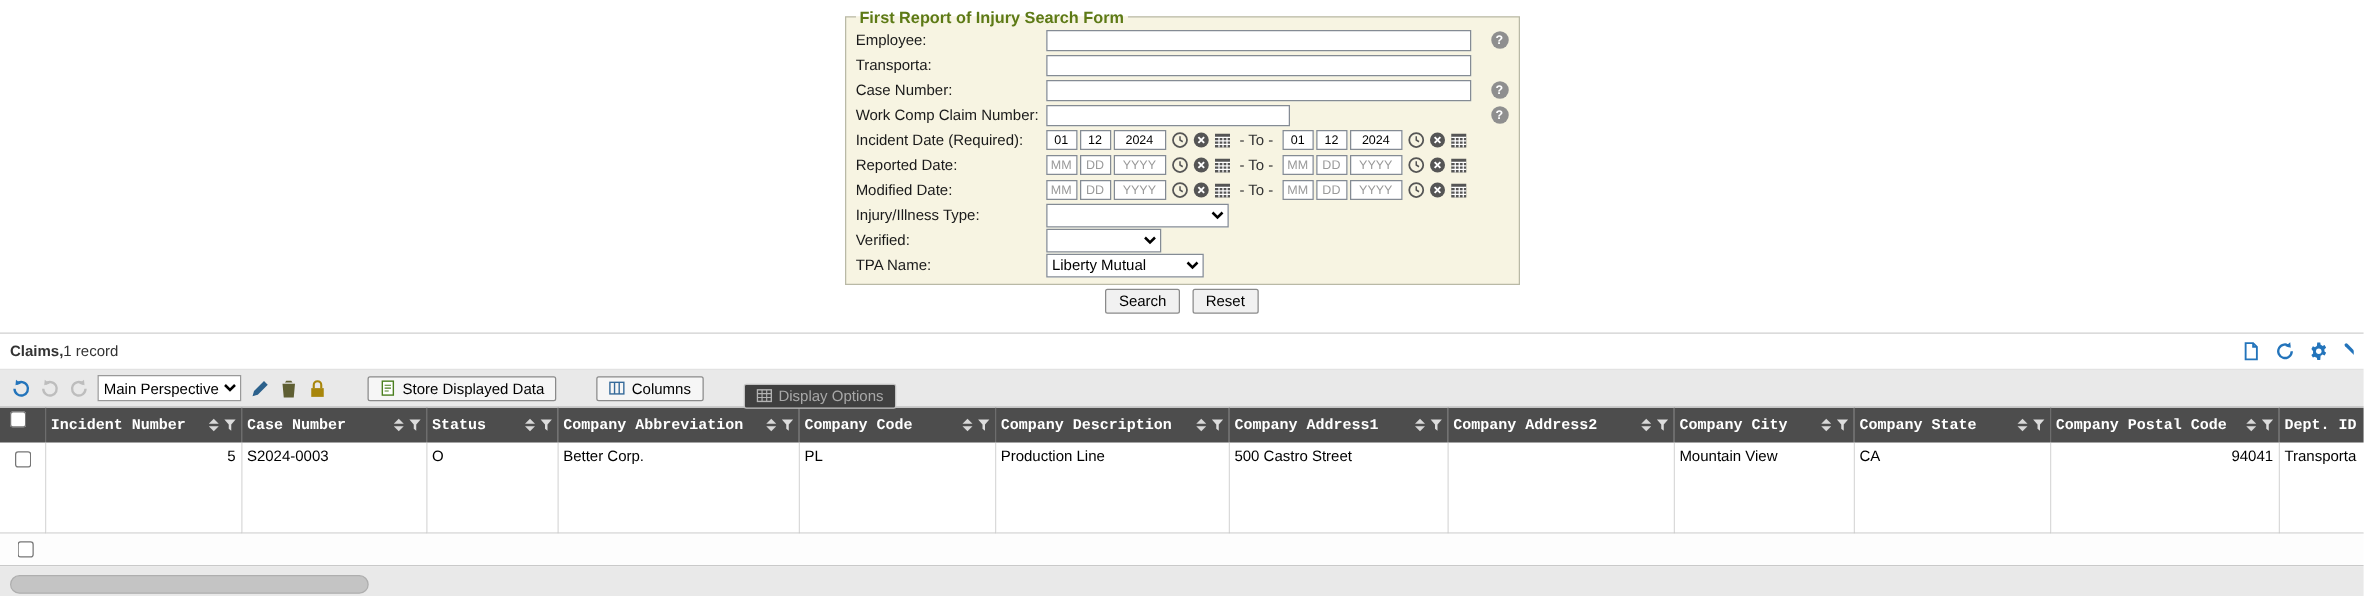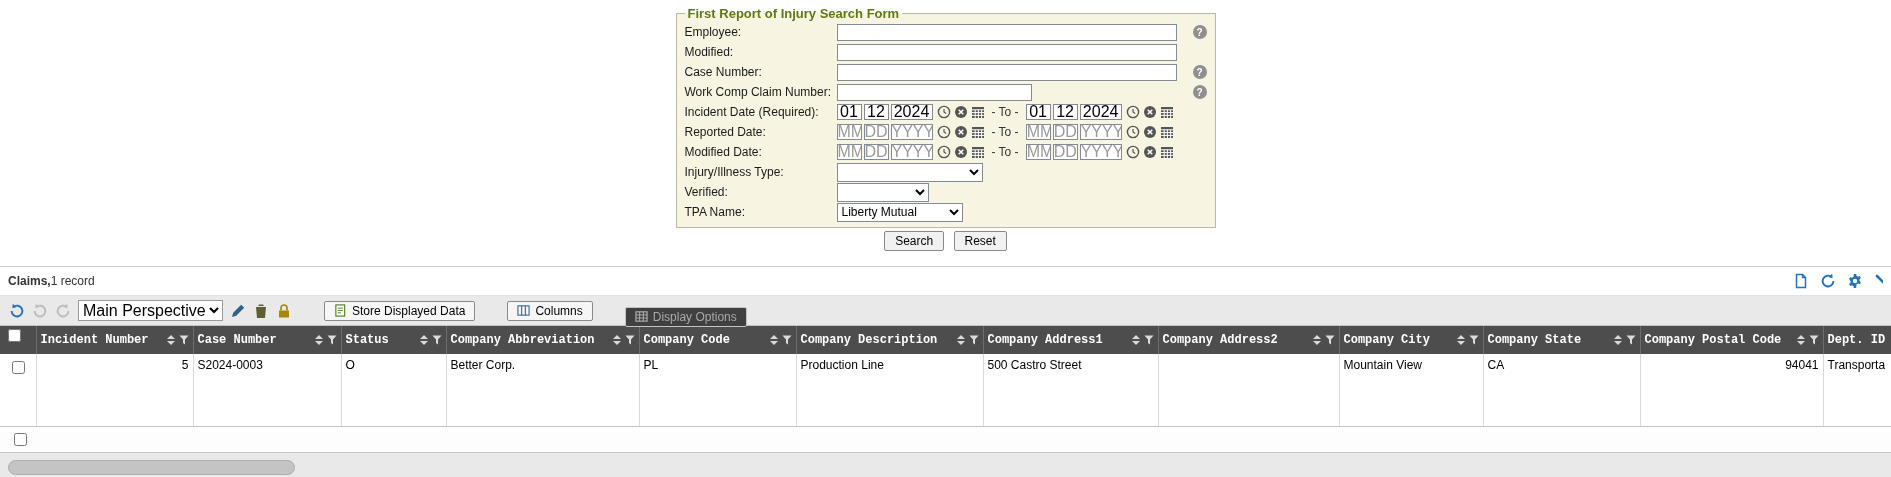--- a/index.html
+++ b/index.html
@@ -22,21 +22,21 @@
   .frow { display:flex; align-items:center; height:20px; }
   .flabel { width:152px; flex:none; color:#1a1a1a; }
   input.txt { width:340px; height:17px; border:1px solid #848b94; background:#fff; font-size:12px; padding:0 2px; }
   input.txt.short { width:195px; }
   .help {
     margin-left:auto; width:14px; height:14px; border-radius:50%;
     background:#8f8f8f; color:#fff; font-size:10px; font-weight:bold;
     display:inline-flex; align-items:center; justify-content:center; flex:none;
   }
   .dategroup { display:flex; align-items:center; gap:2px; }
-  .dategroup input { height:16px; border:1px solid #848b94; text-align:center; font-size:16px; padding:0; }
+  .dategroup input { height:16px; border:1px solid #848b94; text-align:center; font-size:10px; padding:0; }
   .dategroup input::placeholder { color:#9a9a9a; }
   input.dmm, input.ddd { width:25px; }
   input.dyy { width:42px; }
   .dicons { display:inline-flex; align-items:center; gap:3px; margin-left:4px; }
   .ic14 { width:14px; height:14px; display:inline-block; flex:none; }
   .tosep { margin:0 7px; color:#333; }
   select.sel { height:19px; font-size:12px; border:1px solid #848b94; background:#fff; }
   .sel.verified { width:92px; }
   .sel.injury { width:146px; }
   .sel.tpa { width:126px; }
@@ -55,21 +55,21 @@
   .claims-title { font-weight:bold; color:#333; }
   .claims-count { margin-left:0; color:#333; }
   .bar-icons { margin-left:auto; display:flex; align-items:center; gap:11px; }
   .ic16 { width:16px; height:16px; display:inline-block; flex:none; cursor:pointer; }
   .clip-ic { width:9px; height:16px; overflow:hidden; flex:none; }
 
   .toolbar {
     height:30px; background:#e9e9e9; border-bottom:1px solid #c2c2c2;
     display:flex; align-items:center; gap:7px; padding:0 9px;
   }
-  .toolbar select { height:21px; font-size:16px; border:1px solid #999; background:#fff; }
+  .toolbar select { height:21px; font-size:12px; border:1px solid #999; background:#fff; }
   .tb-btn {
     display:inline-flex; align-items:center; gap:5px;
     font-size:12px; padding:2px 9px; border:1px solid #8a8a8a; background:#f6f6f6;
     border-radius:2px; cursor:pointer;
   }
   .tb-btn.disabled { color:#a8a8a8; background:#404040; border-color:#c3c3c3; cursor:default;margin-top:12px; }
   .tb-gap { width:18px; }
 
   
   .table-viewport { width:1891px; overflow:hidden; background:#fff; }
@@ -108,21 +108,21 @@
   <fieldset class="search-form">
     <legend>First Report of Injury Search Form</legend>
 
     <div class="frow">
       <span class="flabel">Employee:</span>
       <input class="txt" type="text" style="">
       <span class="help">?</span>
     </div>
 
     <div class="frow">
-      <span class="flabel">Modified:</span>
+      <span class="flabel">Transporta:</span>
       <input class="txt" type="text" style="">
     </div>
 
     <div class="frow">
       <span class="flabel">Case Number:</span>
       <input class="txt" type="text" style="">
       <span class="help">?</span>
     </div>
 
     <div class="frow">

